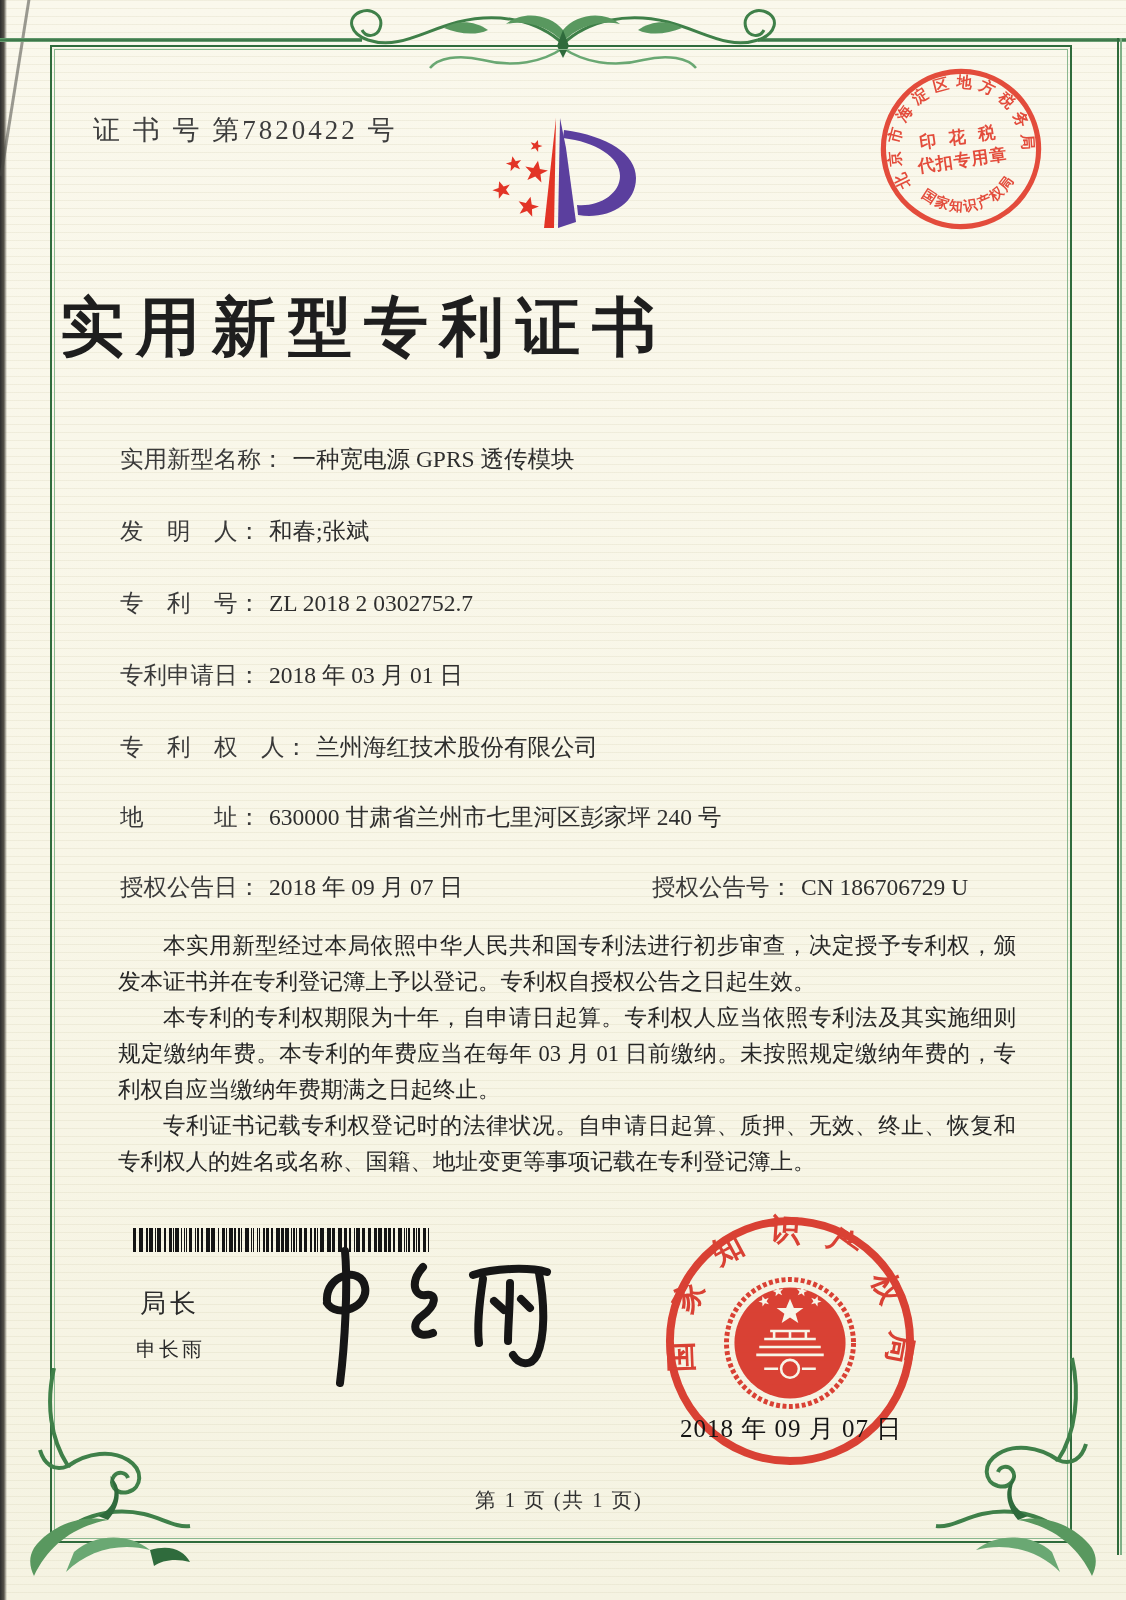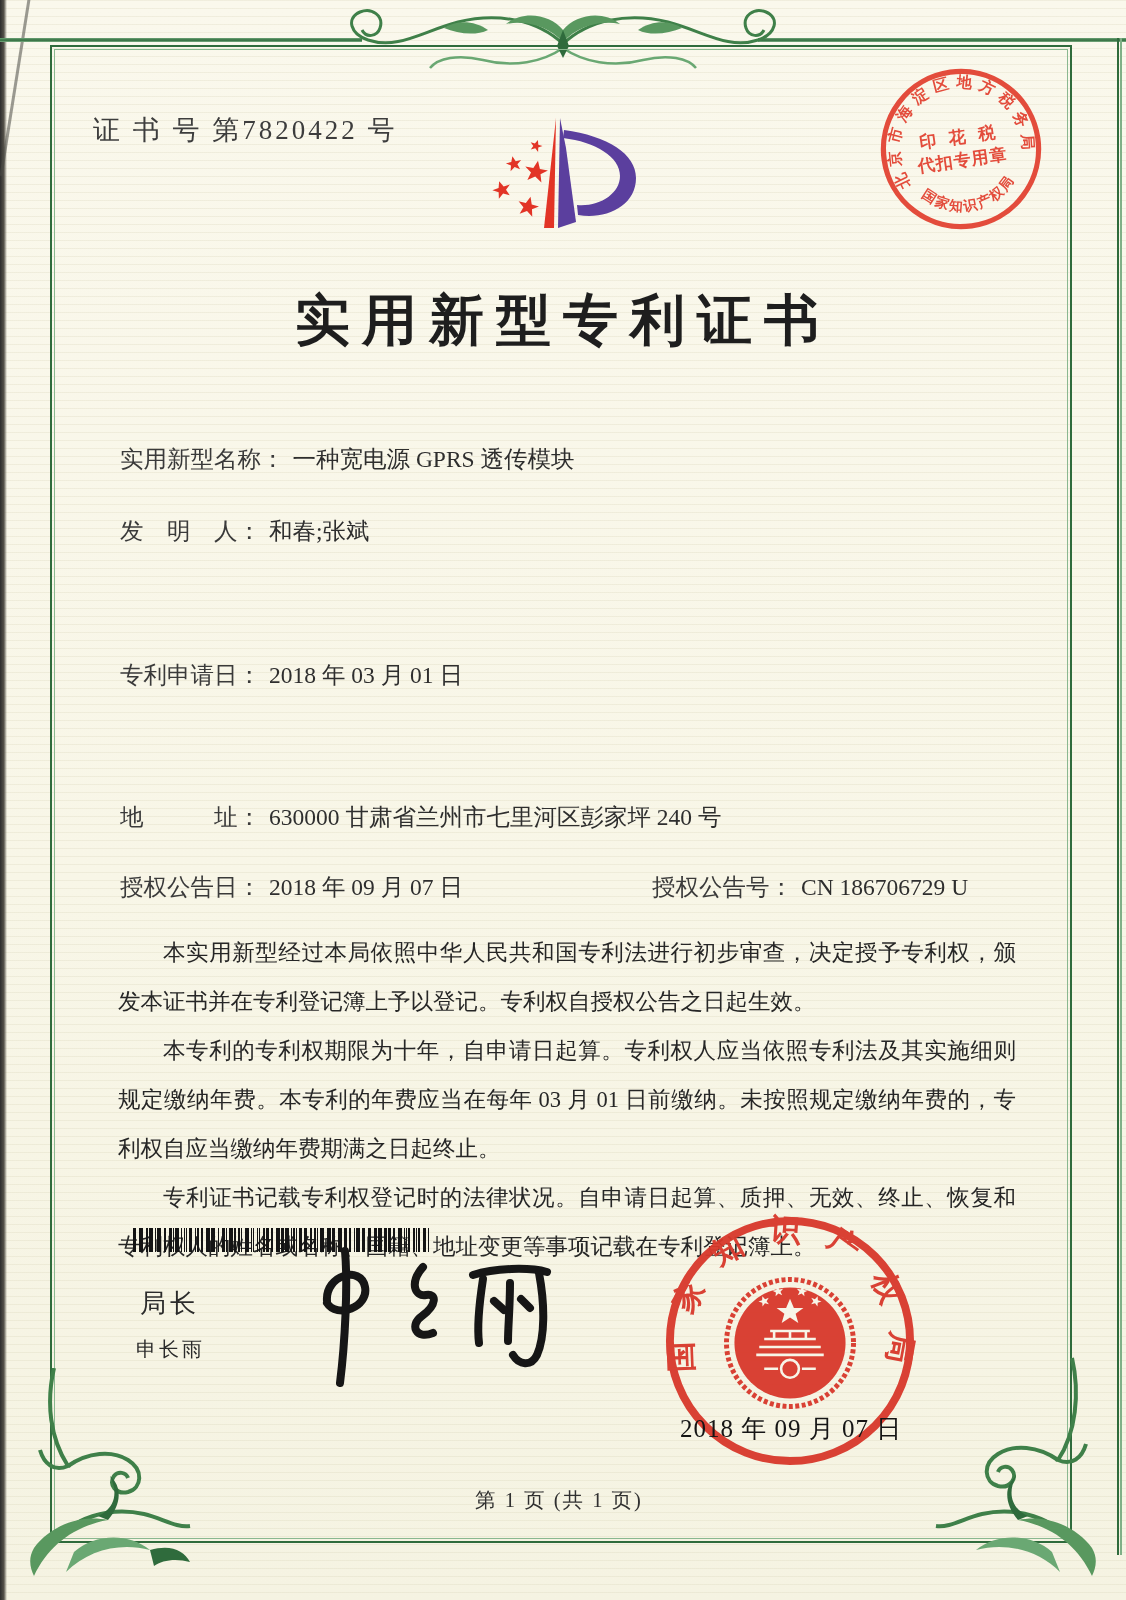--- a/index.html
+++ b/index.html
@@ -25,29 +25,29 @@
     background:linear-gradient(90deg,#2f6b3c 0 2px, rgba(0,0,0,0) 2px 3px, #7fb087 3px);}
   
   .frame{position:absolute;left:50px;top:45px;width:1018px;height:1494px;
     border:2px solid #2f6b3c;}
   .frame::after{content:"";position:absolute;left:2px;top:2px;right:2px;bottom:2px;
     border:1px solid #8ab890;}
   .orn{position:absolute;pointer-events:none;}
   
   .cert-no{position:absolute;left:93px;top:112px;font-size:27px;letter-spacing:3px;color:#3d3d3d;}
   .logo{position:absolute;left:452px;top:106px;width:224px;height:178px;}
-  .title{position:absolute;left:60px;top:284px;width:1006px;text-align:center;
-    font-size:55px;font-weight:700;letter-spacing:12px;color:#1e1e1e;}
+  .title{position:absolute;left:60px;top:284px;width:1006px;text-align:left;
+    font-size:64px;font-weight:700;letter-spacing:12px;color:#1e1e1e;}
   .stamp-tax{position:absolute;left:876px;top:64px;width:170px;height:170px;
     transform:rotate(-8deg);opacity:.93;}
   .row{position:absolute;left:120px;width:940px;font-size:23.5px;color:#2e2e2e;white-space:nowrap;}
   .row .lbl{color:#3a3a3a;}
   .row .val{margin-left:8px;}
   .row .grant{position:absolute;left:532px;top:0;}
-  .body{position:absolute;left:118px;top:928px;width:898px;font-size:22.5px;line-height:49px;
+  .body{position:absolute;left:118px;top:928px;width:898px;font-size:22.5px;line-height:36px;
     text-align:justify;color:#262626;}
   .body p{margin:0;text-indent:2em;}
   .barcode{position:absolute;left:133px;top:1228px;width:302px;height:24px;}
   .director-title{position:absolute;left:140px;top:1286px;font-size:26px;letter-spacing:4px;}
   .director-name{position:absolute;left:136px;top:1336px;font-size:20px;letter-spacing:3px;}
   .signature{position:absolute;left:295px;top:1243px;width:295px;height:152px;}
   .seal{position:absolute;left:661px;top:1212px;width:258px;height:258px;opacity:.95;}
   .seal-date{position:absolute;left:663px;top:1412px;width:256px;text-align:center;
     font-size:25px;color:#151515;letter-spacing:1px;}
   .footer{position:absolute;left:50px;top:1486px;width:1018px;text-align:center;
@@ -146,22 +146,28 @@
     <text x="80" y="74" text-anchor="middle" font-size="16" font-weight="bold" fill="#e2402f" letter-spacing="4" font-family="Liberation Serif,serif">印 花 税</text>
     <text x="80" y="96" text-anchor="middle" font-size="16" font-weight="bold" fill="#e2402f" letter-spacing="1" font-family="Liberation Serif,serif">代扣专用章</text>
   </svg>
 
   <div class="row" style="top:443px">
     <span class="lbl">实用新型名称：</span><span class="val">一种宽电源 GPRS 透传模块</span>
   </div>
   <div class="row" style="top:515px">
     <span class="lbl">发　明　人：</span><span class="val">和春;张斌</span>
   </div>
+  <div class="row" style="top:587px">
+    <span class="lbl">专　利　号：</span><span class="val">ZL 2018 2 0302752.7</span>
+  </div>
   <div class="row" style="top:659px">
     <span class="lbl">专利申请日：</span><span class="val">2018 年 03 月 01 日</span>
+  </div>
+  <div class="row" style="top:731px">
+    <span class="lbl">专　利　权　人：</span><span class="val">兰州海红技术股份有限公司</span>
   </div>
   <div class="row" style="top:801px">
     <span class="lbl">地　　　址：</span><span class="val">630000  甘肃省兰州市七里河区彭家坪 240 号</span>
   </div>
   <div class="row" style="top:871px">
     <span class="lbl">授权公告日：</span><span class="val">2018 年 09 月 07 日</span>
     <span class="grant">
       <span class="lbl">授权公告号：</span><span class="val">CN 186706729 U</span>
     </span>
   </div>

